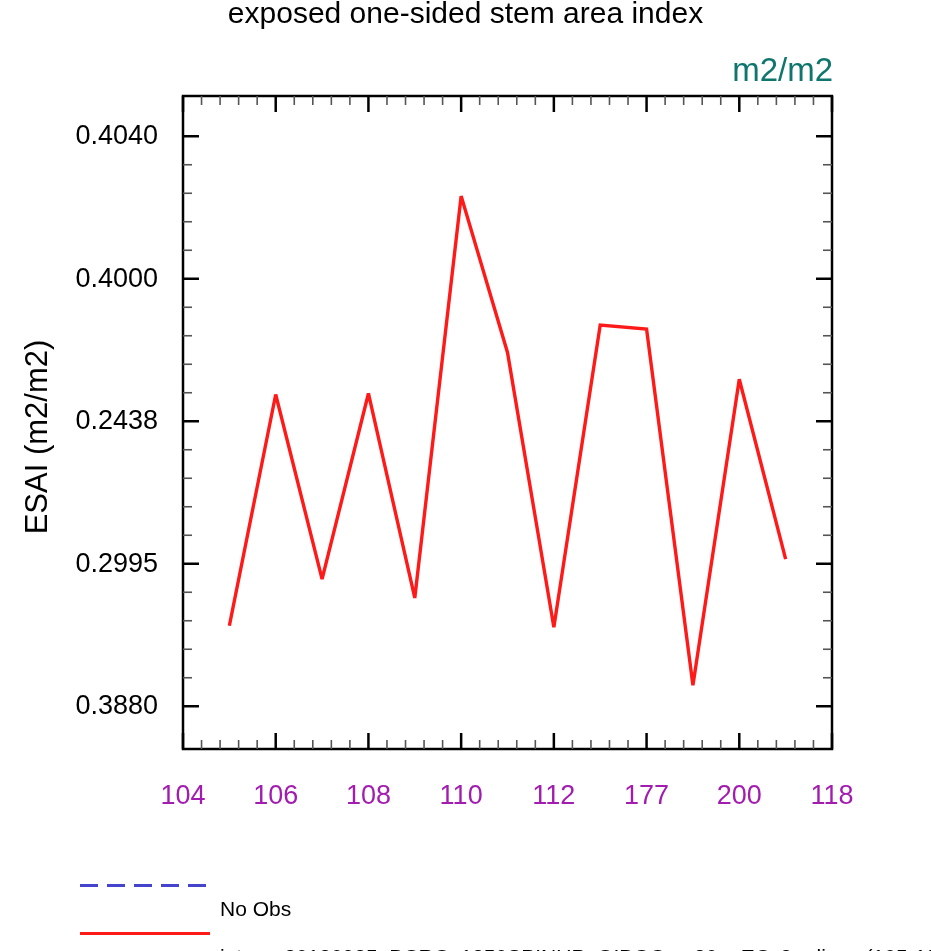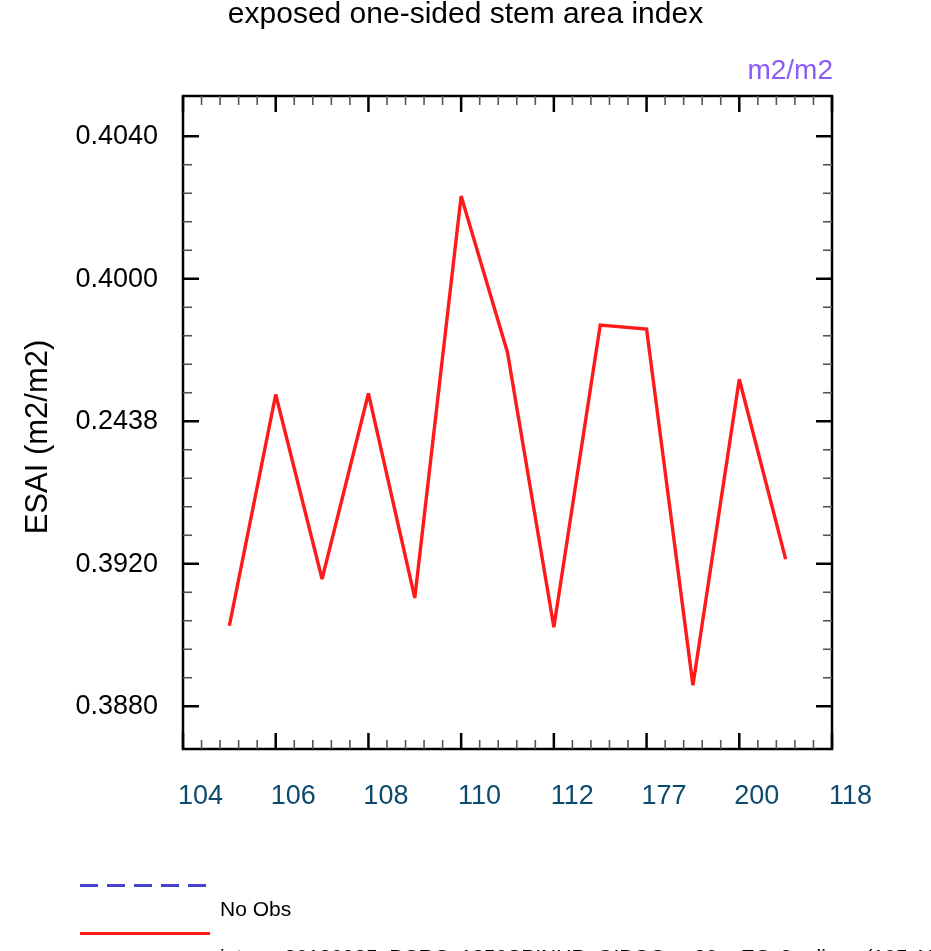--- a/index.html
+++ b/index.html
@@ -29,23 +29,23 @@
     text-align: center;
     font-size: 30px;
     line-height: 34px;
     letter-spacing: 0px;
     color: #000;
   }
   .units-label {
     position: absolute;
     right: 98px;
     top: 56px;
-    font-size: 28px;
+    font-size: 33px;
     line-height: 28px;
-    color: #8b5cf6;
+    color: #0f766e;
   }
   .y-axis-title {
     position: absolute;
     left: -243px;
     top: 420px;
     width: 560px;
     text-align: center;
     font-size: 31px;
     line-height: 34px;
     transform: rotate(-90deg);
@@ -61,25 +61,25 @@
   .ytick-label {
     position: absolute;
     text-align: right;
     width: 140px;
     font-size: 27px;
     line-height: 27px;
     color: #000;
   }
   .xtick-label {
     position: absolute;
-    text-align: right;
+    text-align: center;
     width: 80px;
     font-size: 27px;
     line-height: 27px;
-    color: #0c4a6e;
+    color: #a21caf;
   }
   .legend {
     position: absolute;
     left: 0;
     top: 862px;
     width: 931px;
     height: 89px;
   }
   .legend-row {
     position: absolute;
@@ -245,21 +245,21 @@
         <line x1="183" y1="136.25586470267194" x2="199" y2="136.25586470267194" stroke="#000" stroke-width="2.5"></line>
         <line x1="832" y1="136.25586470267194" x2="816" y2="136.25586470267194" stroke="#000" stroke-width="2.5"></line>
       </g>
     <g id="series-lines">
         <polyline points="229.35714285714286,625.7386797599557 275.7142857142857,394.53464266230196 322.07142857142856,579.0703764320788 368.42857142857144,393.4659028914335 414.7857142857143,597.9514457174025 461.1428571428571,196.10529187124848 507.5,352.49754500818256 553.8571428571429,627.1636661211118 600.2142857142858,325.0665575559188 646.5714285714286,328.9852700490993 692.9285714285714,685.2318603382429 739.2857142857142,379.2160392798693 785.6428571428571,559.1205673758866" fill="none" stroke="#ff1a1a" stroke-width="3.4" stroke-linejoin="miter"></polyline>
       </g>
   </svg>
 
   <div id="ytick-labels">
       <div class="ytick-label" style="left: 18px; top: 692.25px;">0.3880</div>
-      <div class="ytick-label" style="left: 18px; top: 549.752px;">0.3920</div>
+      <div class="ytick-label" style="left: 18px; top: 549.752px;">0.2995</div>
       <div class="ytick-label" style="left: 18px; top: 407.253px;">0.2438</div>
       <div class="ytick-label" style="left: 18px; top: 264.755px;">0.4000</div>
       <div class="ytick-label" style="left: 18px; top: 122.256px;">0.4040</div>
     </div>
   <div id="xtick-labels">
       <div class="xtick-label" style="left: 143px; top: 782px;">104</div>
       <div class="xtick-label" style="left: 235.714px; top: 782px;">106</div>
       <div class="xtick-label" style="left: 328.429px; top: 782px;">108</div>
       <div class="xtick-label" style="left: 421.143px; top: 782px;">110</div>
       <div class="xtick-label" style="left: 513.857px; top: 782px;">112</div>

